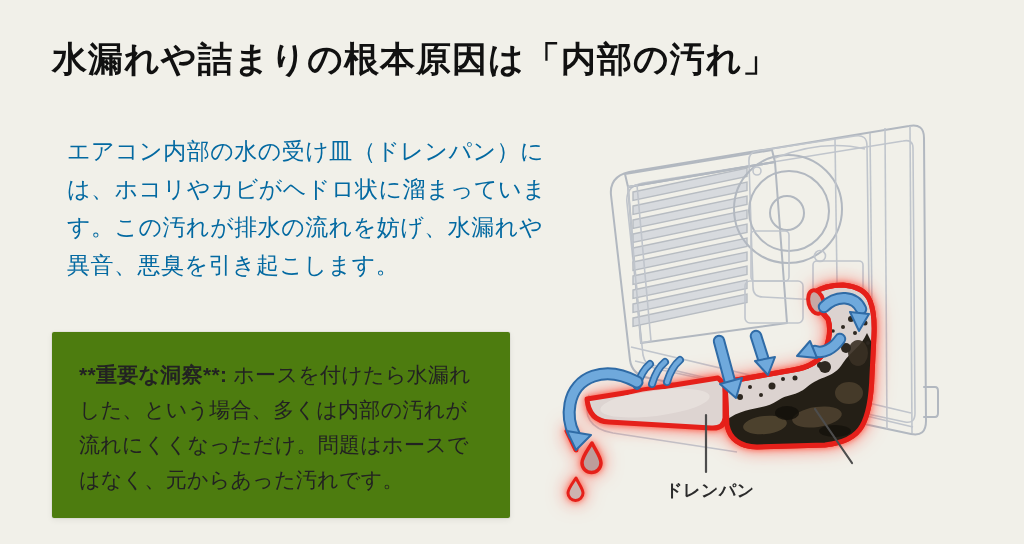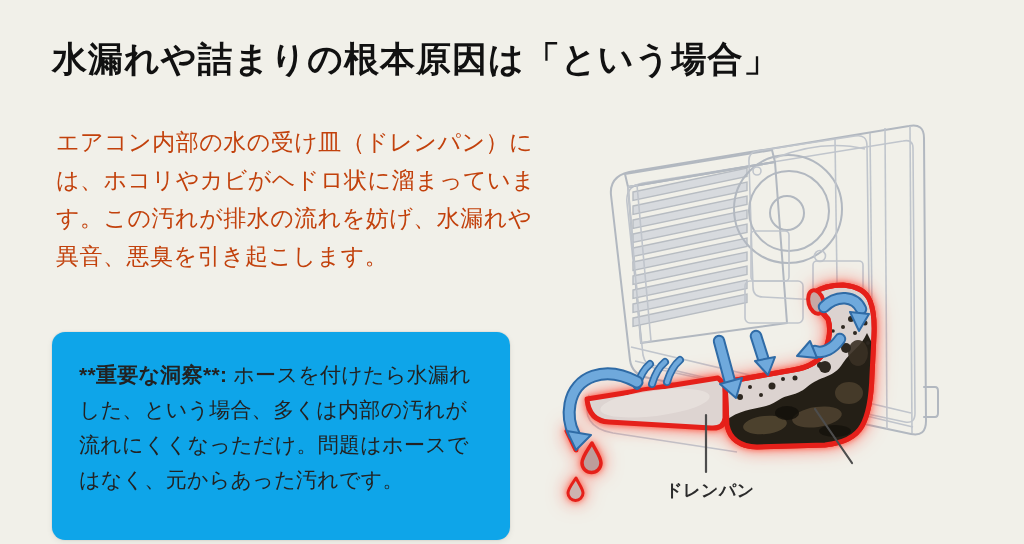--- a/index.html
+++ b/index.html
@@ -10,26 +10,27 @@
     position:relative;
   }
   .slide{position:absolute;inset:0;}
   .title{
     position:absolute;left:52px;top:36px;width:920px;
     font-size:35px;font-weight:800;letter-spacing:1px;color:#111;
     margin:0;
   }
   .intro{
     position:absolute;left:55px;top:122px;width:485px;
-    font-size:23px;line-height:38px;letter-spacing:0.5px;color:#c2410c;
-    margin:1px;
+    font-size:23px;line-height:38px;letter-spacing:0.5px;color:#0369a1;
+    margin:12px;
+    font-family:Liberation Mono, monospace;
   }
   .callout{
-    position:absolute;left:52px;top:332px;width:458px;height:208px;
-    box-sizing:border-box;background:#0ea5e9;border-radius:13px;
+    position:absolute;left:52px;top:332px;width:458px;height:186px;
+    box-sizing:border-box;background:#4d7c0f;border-radius:2px;
     box-shadow:0 2px 6px rgba(0,0,0,0.07),0 0 0 1px rgba(0,0,0,0.035);
     padding:25px 27px;
   }
   .callout p{margin:0;font-size:21px;line-height:35px;letter-spacing:0.3px;color:#222;}
   .callout .emph{font-weight:800;}
   .illustration{position:absolute;left:525px;top:95px;width:469px;height:449px;}
   .illustration svg{position:absolute;left:0;top:0;}
   .lbl{
     position:absolute;text-align:center;font-weight:700;color:#2b2b2b;
     font-size:17px;line-height:25px;letter-spacing:0.5px;
@@ -43,21 +44,21 @@
   .arr-under{stroke:#2f6ba6;fill:none;stroke-linecap:round;}
   .arr-over{stroke:#6fa9dc;fill:none;stroke-linecap:round;}
   .arr-head{fill:#6fa9dc;stroke:#2f6ba6;stroke-width:2;stroke-linejoin:round;}
   .callout-line{stroke:#4d4d4d;stroke-width:2.2;stroke-linecap:round;}
 </style>
 </head>
 <body>
 
 <div class="slide">
 
-  <h1 class="title">水漏れや詰まりの根本原因は「という場合」</h1>
+  <h1 class="title">水漏れや詰まりの根本原因は「内部の汚れ」</h1>
 
   <p class="intro">エアコン内部の水の受け皿（ドレンパン）には、ホコリやカビがヘドロ状に溜まっています。この汚れが排水の流れを妨げ、水漏れや異音、悪臭を引き起こします。</p>
 
   <div class="callout">
     <p><span class="emph">**重要な洞察**:</span>
       <span>ホースを付けたら水漏れした、という場合、多くは内部の汚れが流れにくくなっただけ。問題はホースではなく、元からあった汚れです。</span></p>
   </div>
 
   <div class="illustration">
     <svg width="469" height="449" viewBox="0 0 469 449">

